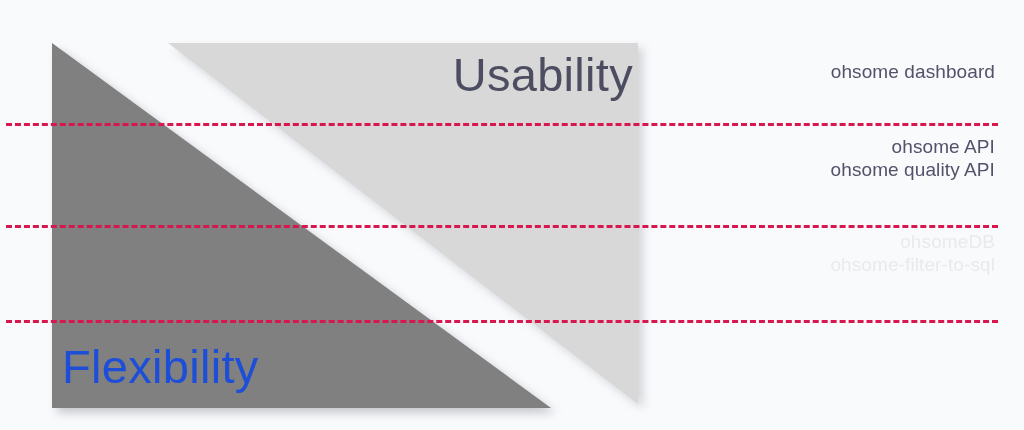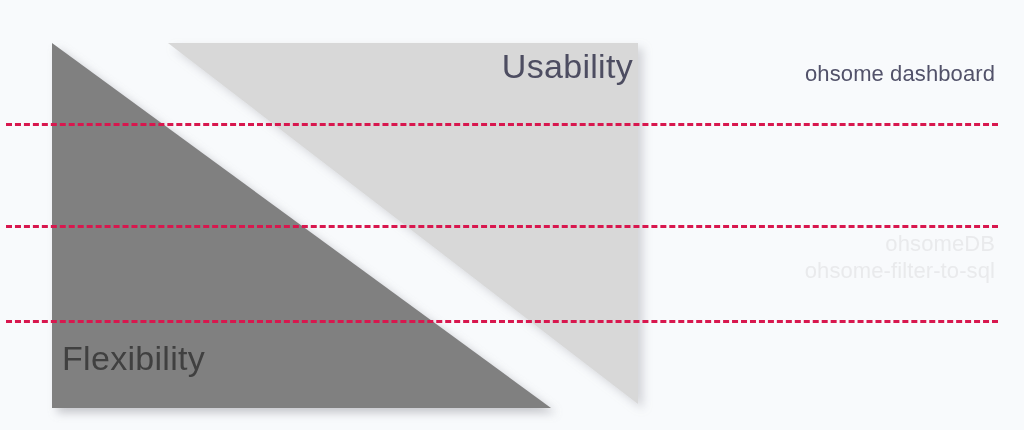--- a/index.html
+++ b/index.html
@@ -40,21 +40,21 @@
     border-top: 3px dashed #d8174e;
     z-index: 6;
   }
   .divider.d1 { top: 123px; }
   .divider.d2 { top: 225px; }
   .divider.d3 { top: 320px; }
 
   
   .axis-title {
     position: absolute;
-    font-size: 34px;
+    font-size: 47px;
     font-weight: 400;
     letter-spacing: 0.3px;
     white-space: nowrap;
     z-index: 5;
   }
   #usability-title {
     right: 391px;
     top: 47px;
     color: #4d4d61;
   }
@@ -77,21 +77,21 @@
   .label-group {
     position: absolute;
     right: 0;
     text-align: right;
     line-height: 1.23;
     white-space: nowrap;
     pointer-events: auto;
   }
   .label-line {
     display: block;
-    font-size: 22px;
+    font-size: 19px;
     font-weight: 400;
     color: #52526a;
     letter-spacing: 0.1px;
   }
   .label-group.faded .label-line {
     color: #e9eaec;
   }
   #label-group-dashboard { top: 60px; }
   #label-group-apis      { top: 135px; }
   #label-group-db        { top: 230px; }
@@ -118,28 +118,32 @@
       <polygon id="flexibility-triangle-shape" points="52,43 52,408 551,408" fill="#808080" filter="url(#shadowDark)"></polygon>
     </svg>
   </div>
 
   <div class="divider d1" style="top: 123px; border-top-color: rgb(216, 23, 78);"></div>
   <div class="divider d2" style="top: 225px; border-top-color: rgb(216, 23, 78);"></div>
   <div class="divider d3" style="top: 320px; border-top-color: rgb(216, 23, 78);"></div>
 
   <div class="axis-title" id="usability-title" style="color: rgb(77, 77, 97);">Usability</div>
 
-  <div class="axis-title" id="flexibility-title" style="color: #404040;">Flexibility</div>
+  <div class="axis-title" id="flexibility-title" style="color: #1d4ed8;">Flexibility</div>
 
   <div class="label-col">
 
     <div class="label-group" id="label-group-dashboard">
       <span class="label-line">ohsome dashboard</span>
     </div>
 
+    <div class="label-group" id="label-group-apis">
+      <span class="label-line">ohsome API</span>
+      <span class="label-line">ohsome quality API</span>
+    </div>
 
     <div class="label-group faded" id="label-group-db">
       <span class="label-line">ohsomeDB</span>
       <span class="label-line">ohsome-filter-to-sql</span>
     </div>
 
 
   </div>
 
 </div>

